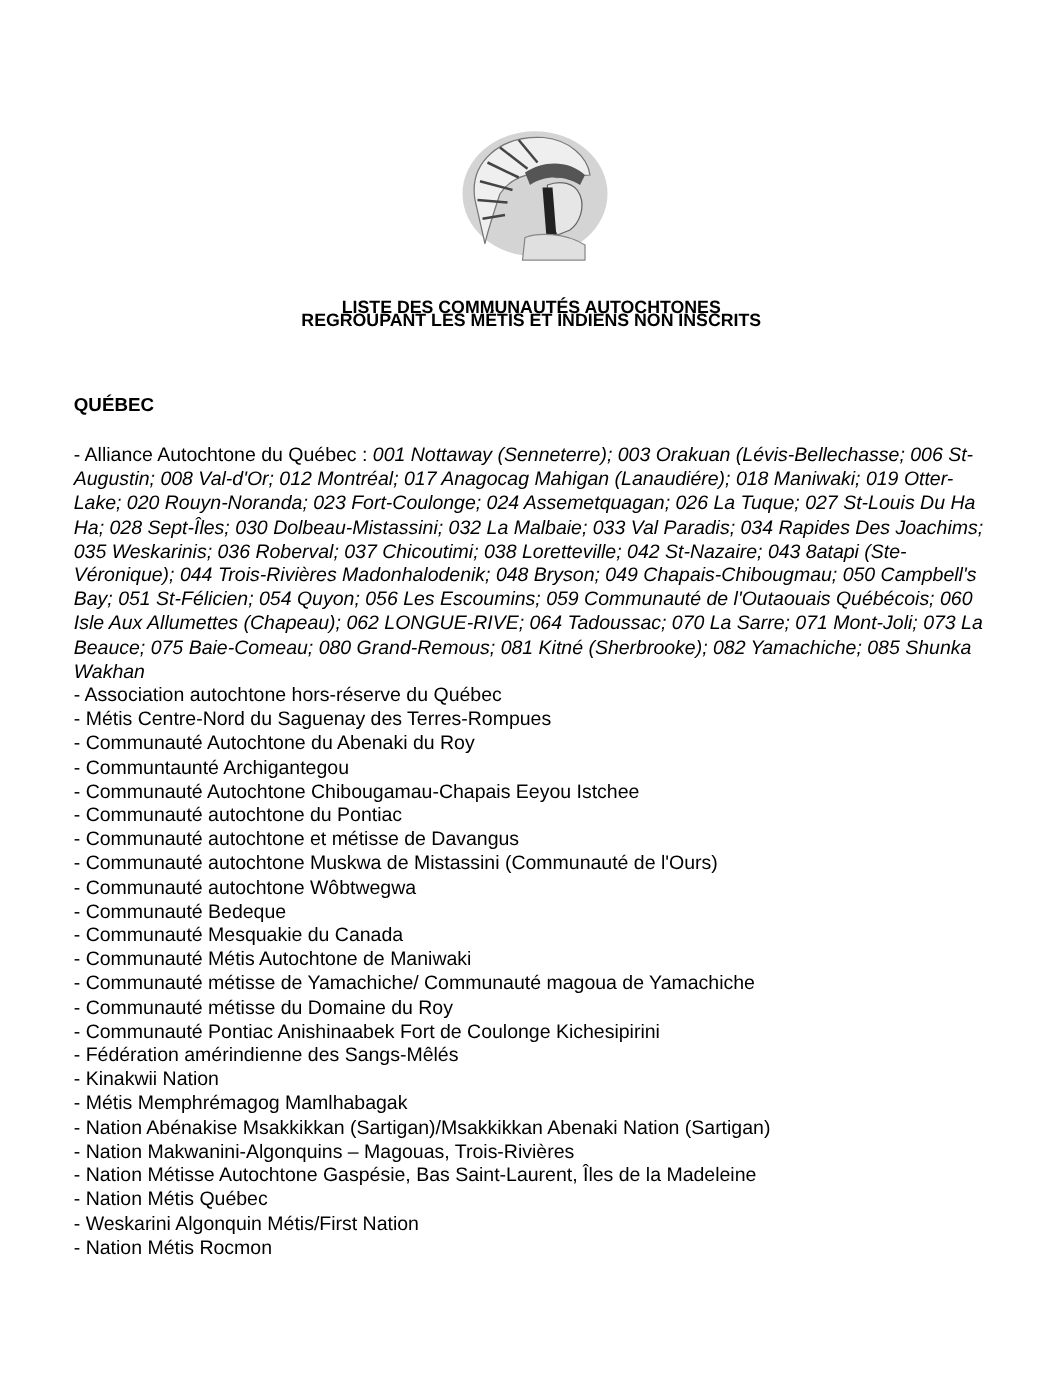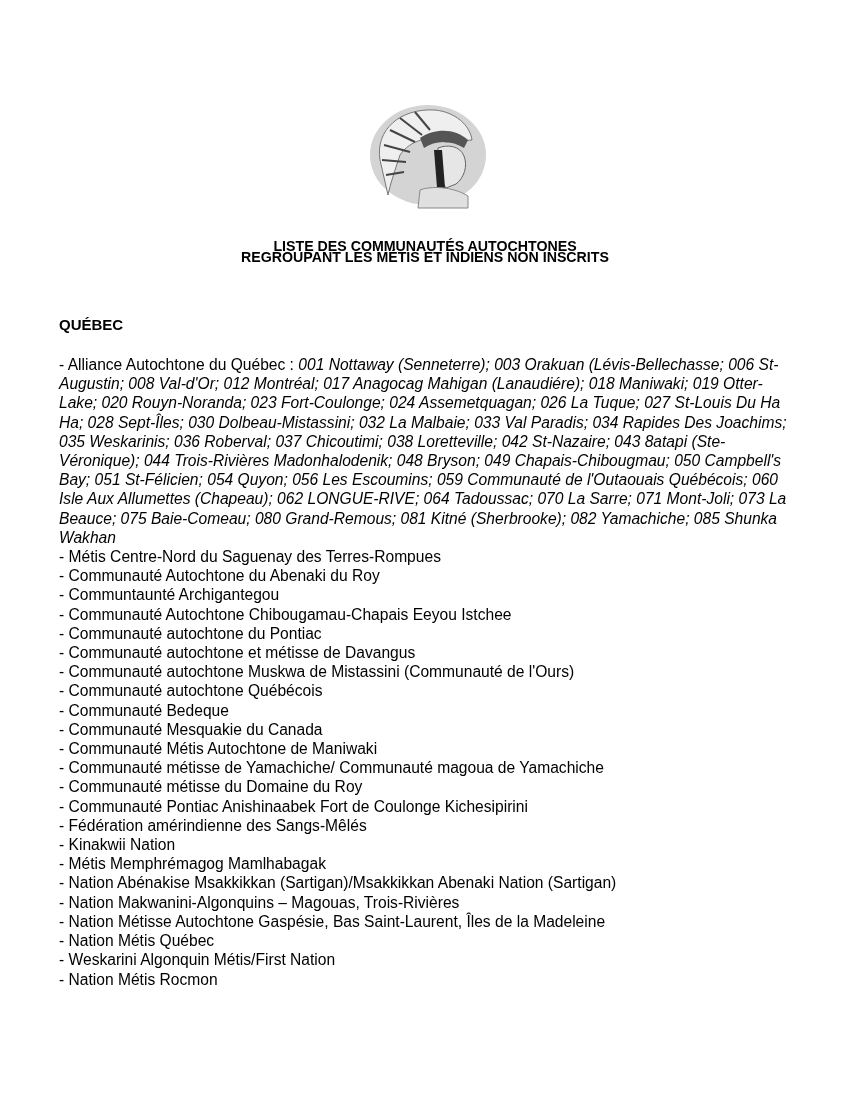--- a/index.html
+++ b/index.html
@@ -38,28 +38,29 @@
   </svg>
 </div>
 
 <div class="title l1">LISTE DES COMMUNAUTÉS AUTOCHTONES</div>
 <div class="title l2">REGROUPANT LES MÉTIS ET INDIENS NON INSCRITS</div>
 
 <div class="section-heading">QUÉBEC</div>
 
 <div class="list">
   <div class="item first"><span>- Alliance Autochtone du Québec :  </span><span class="sub">001 Nottaway (Senneterre); 003 Orakuan (Lévis-Bellechasse; 006 St-Augustin; 008 Val-d'Or; 012 Montréal; 017 Anagocag Mahigan (Lanaudiére); 018 Maniwaki; 019 Otter-Lake; 020 Rouyn-Noranda; 023 Fort-Coulonge; 024 Assemetquagan; 026 La Tuque; 027 St-Louis Du Ha Ha; 028 Sept-Îles; 030 Dolbeau-Mistassini; 032 La Malbaie; 033 Val Paradis; 034 Rapides Des Joachims;  035 Weskarinis; 036 Roberval; 037 Chicoutimi; 038 Loretteville; 042 St-Nazaire; 043 8atapi (Ste-Véronique); 044 Trois-Rivières Madonhalodenik; 048 Bryson; 049 Chapais-Chibougmau; 050 Campbell's Bay;  051 St-Félicien; 054 Quyon; 056 Les Escoumins; 059 Communauté de l'Outaouais Québécois; 060 Isle Aux Allumettes (Chapeau); 062 LONGUE-RIVE; 064 Tadoussac; 070 La Sarre; 071 Mont-Joli; 073 La Beauce; 075 Baie-Comeau; 080 Grand-Remous; 081 Kitné (Sherbrooke); 082 Yamachiche; 085 Shunka Wakhan</span></div>
+  <div class="item">- Association autochtone hors-réserve du Québec</div>
   <div class="item">-  Métis Centre-Nord du Saguenay des Terres-Rompues</div>
   <div class="item">- Communauté Autochtone du Abenaki du Roy</div>
   <div class="item">- Communtaunté Archigantegou</div>
   <div class="item">- Communauté Autochtone Chibougamau-Chapais Eeyou Istchee</div>
   <div class="item">- Communauté autochtone du Pontiac</div>
   <div class="item">- Communauté autochtone et métisse de Davangus</div>
   <div class="item">- Communauté autochtone Muskwa de Mistassini (Communauté de l'Ours)</div>
-  <div class="item">- Communauté autochtone Québécois</div>
+  <div class="item">- Communauté autochtone Wôbtwegwa</div>
   <div class="item">- Communauté Bedeque</div>
   <div class="item">- Communauté Mesquakie du Canada</div>
   <div class="item">- Communauté Métis Autochtone de Maniwaki</div>
   <div class="item">- Communauté métisse de Yamachiche/ Communauté magoua de Yamachiche</div>
   <div class="item">- Communauté métisse du Domaine du Roy</div>
   <div class="item">- Communauté Pontiac Anishinaabek Fort de Coulonge Kichesipirini</div>
   <div class="item">- Fédération amérindienne des Sangs-Mêlés</div>
   <div class="item">- Kinakwii Nation</div>
   <div class="item">- Métis Memphrémagog Mamlhabagak</div>
   <div class="item">- Nation Abénakise Msakkikkan (Sartigan)/Msakkikkan Abenaki Nation (Sartigan)</div>

